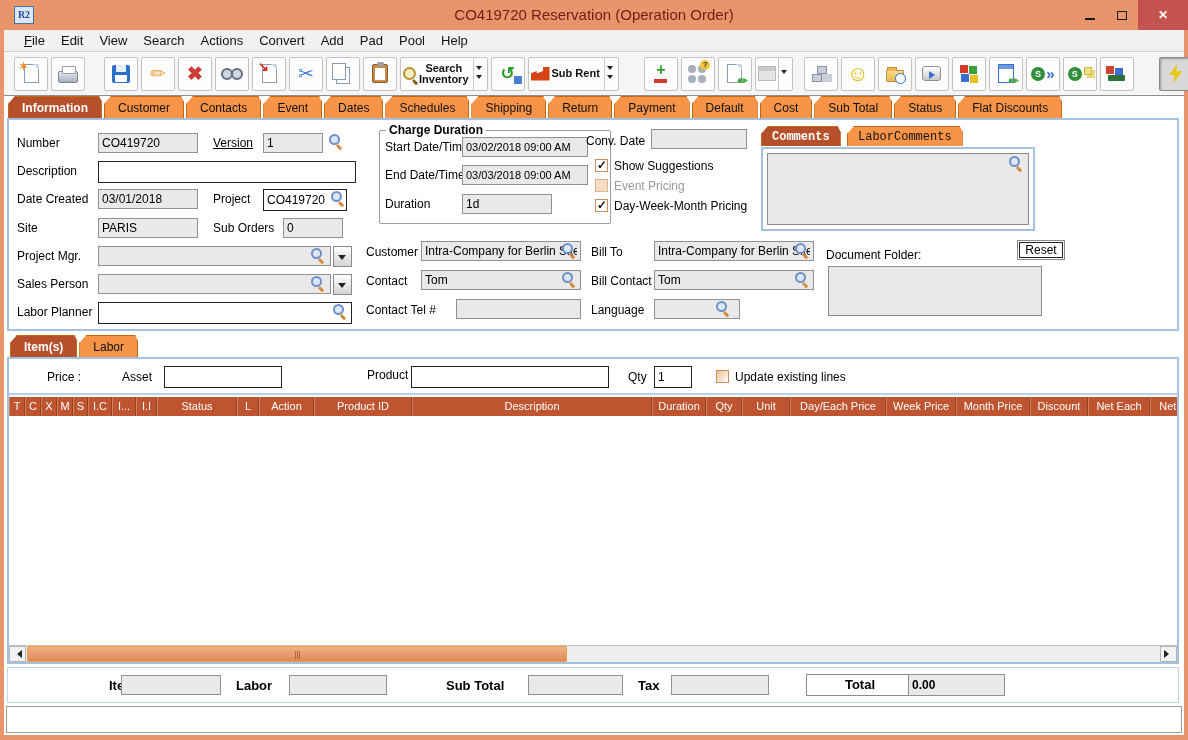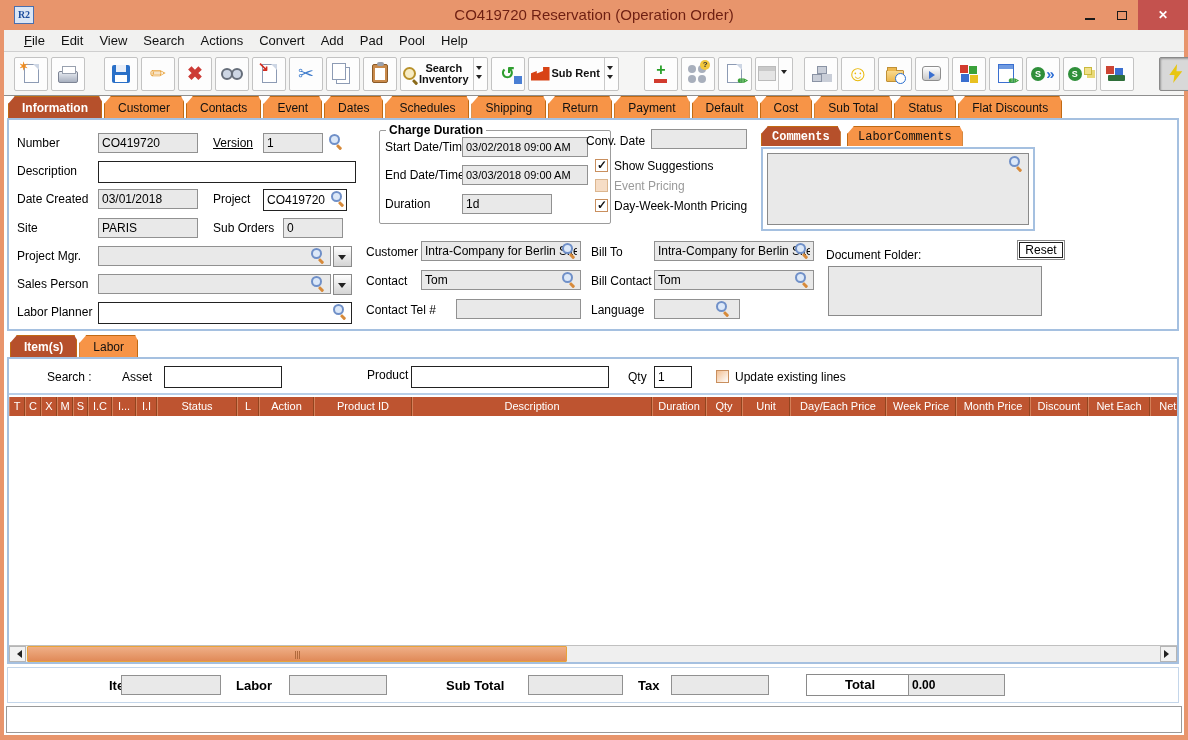--- a/index.html
+++ b/index.html
@@ -383,21 +383,21 @@
       <div class="ta" style="left:819px;top:146px;width:214px;height:50px;"></div>
     </div>
 
     <div class="itemtabs">
       <span class="tab active">Item(s)</span>
       <span class="tab">Labor</span>
     </div>
 
     <div class="panel itemspanel">
       <div class="searchrow">
-        <div class="l" style="left:38px;top:11px;">Search :</div>
+        <div class="l" style="left:38px;top:11px;">Price :</div>
         <div class="l" style="left:113px;top:11px;">Asset</div>
         <input class="f w" style="left: 155px; top: 7px; width: 118px; height: 22px;" value="">
         <div class="l" style="left:358px;top:9px;">Product</div>
         <input class="f w" style="left: 402px; top: 7px; width: 198px; height: 22px;" value="">
         <div class="l" style="left:619px;top:11px;">Qty</div>
         <input class="f w" style="left: 645px; top: 7px; width: 38px; height: 22px;" value="1">
         <span class="cb tint" style="left:707px;top:11px;"></span>
         <div class="l" style="left:726px;top:11px;">Update existing lines</div>
       </div>
 

